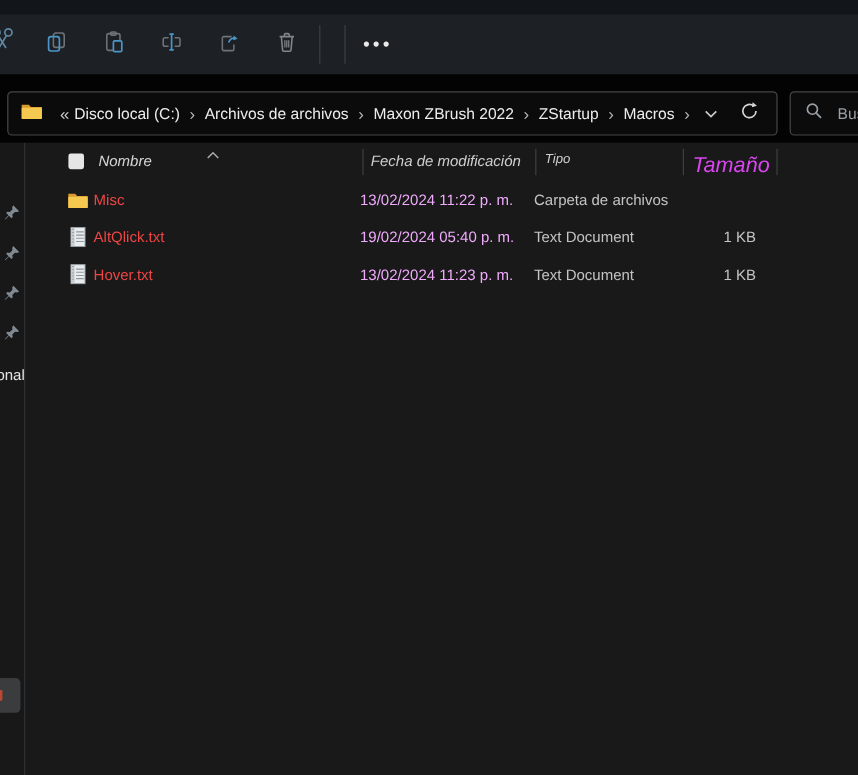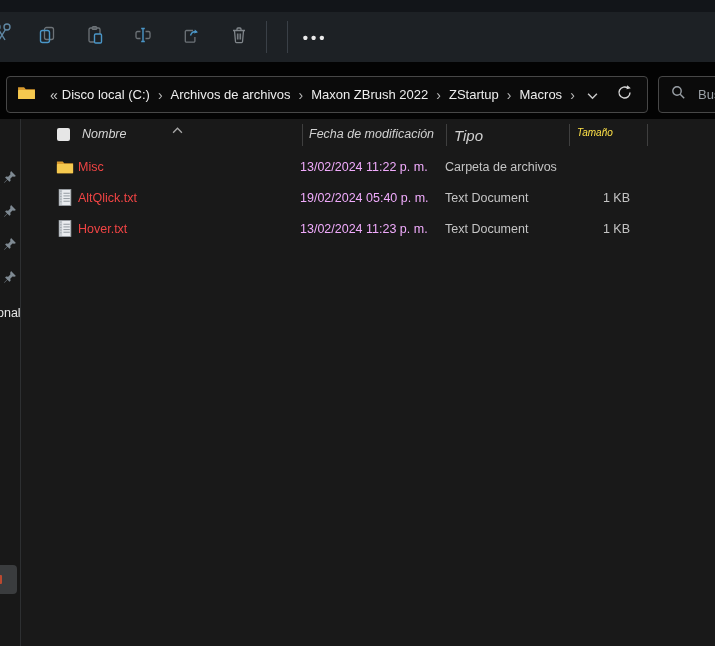--- a/index.html
+++ b/index.html
@@ -59,22 +59,22 @@
   .nav-bottom-item .speck { position:absolute; left:5px; top:10px; width:3px;
                  height:9px; background:#bb4930; border-radius:1px; }
 
   
   .list-header { position:absolute; left:30px; top:2px; width:694px; height:28px;font-style:italic; }
   .hdr-checkbox { position:absolute; left:27px; top:7px; width:13px; height:13px;
                   background:#e6e6e6; border-radius:2px; }
   .hdr-name   { position:absolute; left:52px; top:6px; color:#d6d6d6; font-size:12.5px; }
   .hdr-sortchev { position:absolute; left:142px; top:-1px; }
   .hdr-modified { position:absolute; left:279px; top:6px; color:#d0d0d0; font-size:12.5px; }
-  .hdr-type   { position:absolute; left:424px; top:6px; color:#d0d0d0; font-size:15px; }
-  .hdr-size   { position:absolute; left:547px; top:6px; color:#fde047; font-size:10px; }
+  .hdr-type   { position:absolute; left:424px; top:6px; color:#d0d0d0; font-size:11px; }
+  .hdr-size   { position:absolute; left:547px; top:6px; color:#d946ef; font-size:18px; }
   .col-sep { position:absolute; top:3px; width:1px; height:22px; background:#3f3f3f; }
   .sep-1 { left:272px; } .sep-2 { left:416px; } .sep-3 { left:539px; } .sep-4 { left:617px; }
 
   
   .rows { position:absolute; left:21px; top:33px; width:694px; }
   .file-row { position:relative; height:31px; }
   .cell-icon { position:absolute; left:35px; top:7px; }
   .cell-name { position:absolute; left:57px; top:8px; color:#ef4444; font-size:12.5px; }
   .cell-mod  { position:absolute; left:279px; top:8px; color:#f0abfc; font-size:12.5px; }
   .cell-type { position:absolute; left:424px; top:8px; color:#c4c4c4; font-size:12.5px; }

